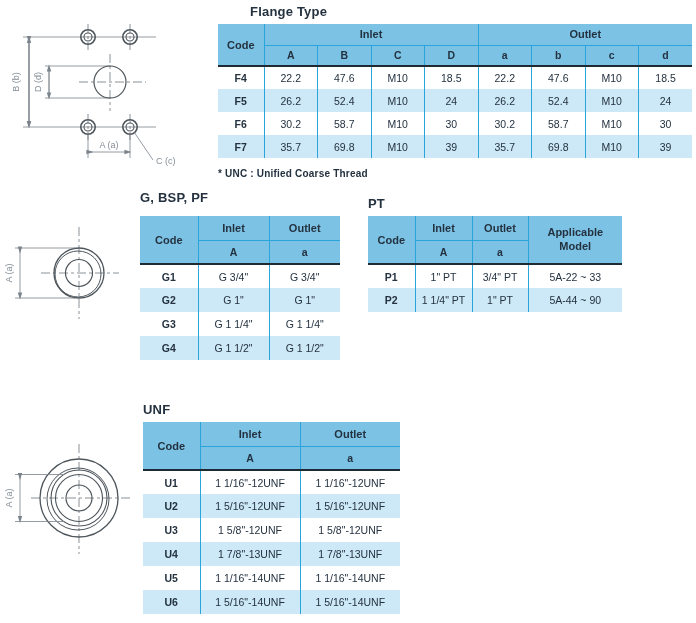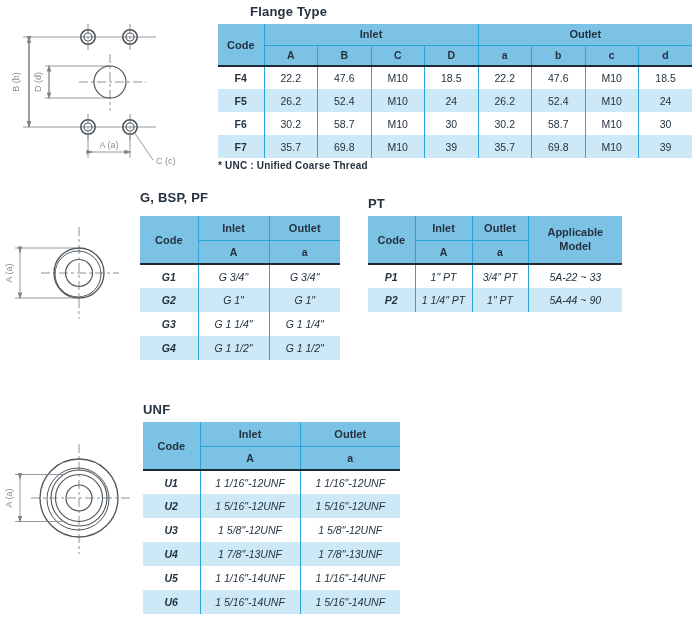--- a/index.html
+++ b/index.html
@@ -39,21 +39,21 @@
   .tbl tbody td{
     font-size:10.5px;border-left:1px solid var(--cyan);border-right:1px solid var(--cyan);
     border-top:none;border-bottom:none;background:#fff;
   }
   .tbl tbody tr:nth-child(even) td{background:var(--alt);}
   .tbl tbody td.code{font-weight:700;}
   .tbl thead th.sub{font-size:10.5px;}
   .tbl.flange thead tr th{height:21px;}
   .tbl.flange tbody td{height:23px;}
   .tbl.small thead tr th{height:24px;}
-  .tbl.small tbody td{height:24px;font-style:italic;}
+  .tbl.small tbody td{height:24px;}
   th.wrapcell{white-space:normal !important;line-height:1.2;font-size:11px;}
   .footnote{
     position:absolute;font-size:10px;font-weight:700;color:var(--text);letter-spacing:.2px;
   }
   svg.drawing{position:absolute;overflow:visible;}
   svg.drawing text{
     font-family:"Liberation Sans", sans-serif;font-size:9px;fill:var(--lbl);font-weight:400;
   }
   .dimline{stroke:var(--dim);stroke-width:.8;fill:none;}
   .cline{stroke:var(--cl);stroke-width:.8;fill:none;stroke-dasharray:9 3 3 3;}
@@ -187,21 +187,21 @@
         <td>M10</td>
         <td>39</td>
         <td>35.7</td>
         <td>69.8</td>
         <td>M10</td>
         <td>39</td>
       </tr>
     </tbody>
   </table>
 
-  <div class="footnote" style="left:218px;top:160px;">* UNC : Unified Coarse Thread</div>
+  <div class="footnote" style="left:218px;top:168px;">* UNC : Unified Coarse Thread</div>
 
   <svg class="drawing" style="left:3px;top:223px;" width="125" height="105" viewBox="0 0 125 105">
     <defs>
       <marker id="ar2" markerWidth="9" markerHeight="8" refX="4.5" refY="4" orient="auto">
         <path d="M0,1.2 L9,4 L0,6.8 Z" fill="#7b838b"></path>
       </marker>
     </defs>
     <line class="cline" x1="76" y1="4" x2="76" y2="96"></line>
     <line class="cline" x1="38" y1="50" x2="116" y2="50"></line>
     <circle class="shape" cx="76" cy="50" r="25" fill="#daedf8" stroke-width="1.3"></circle>

